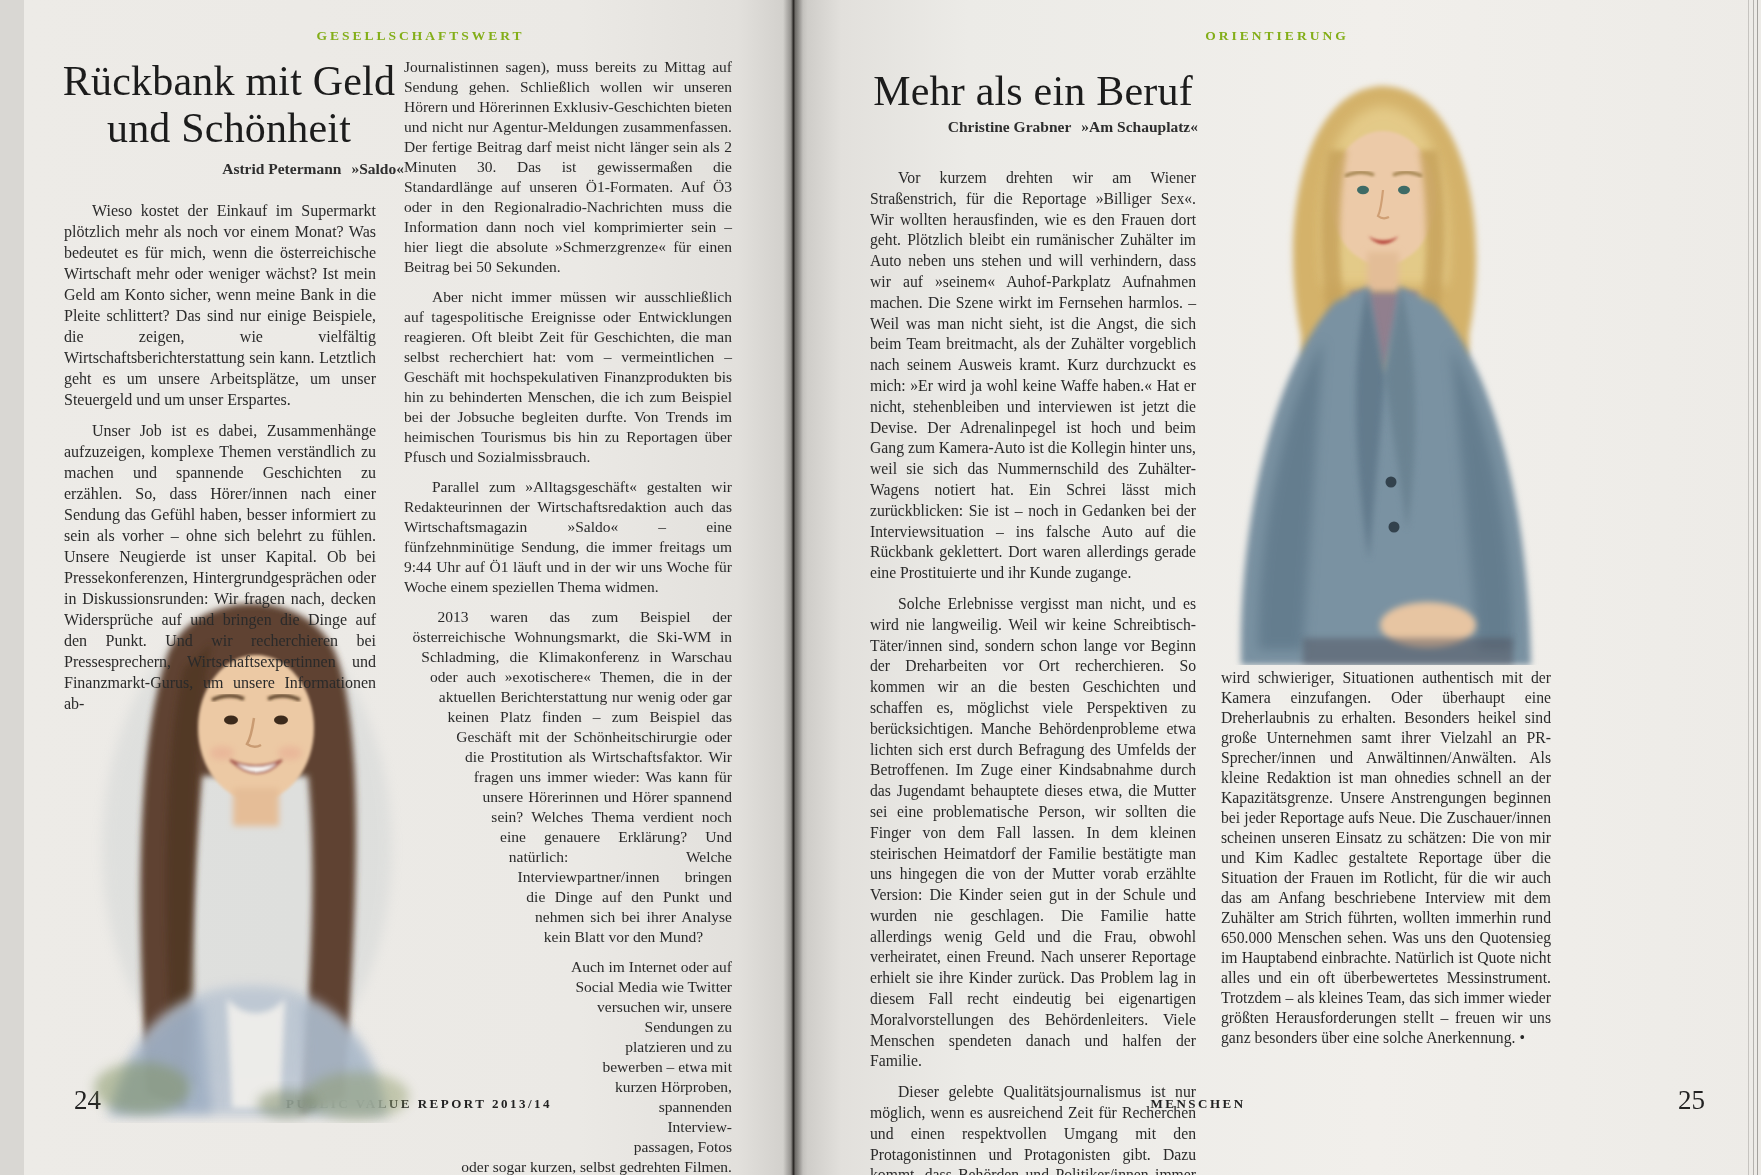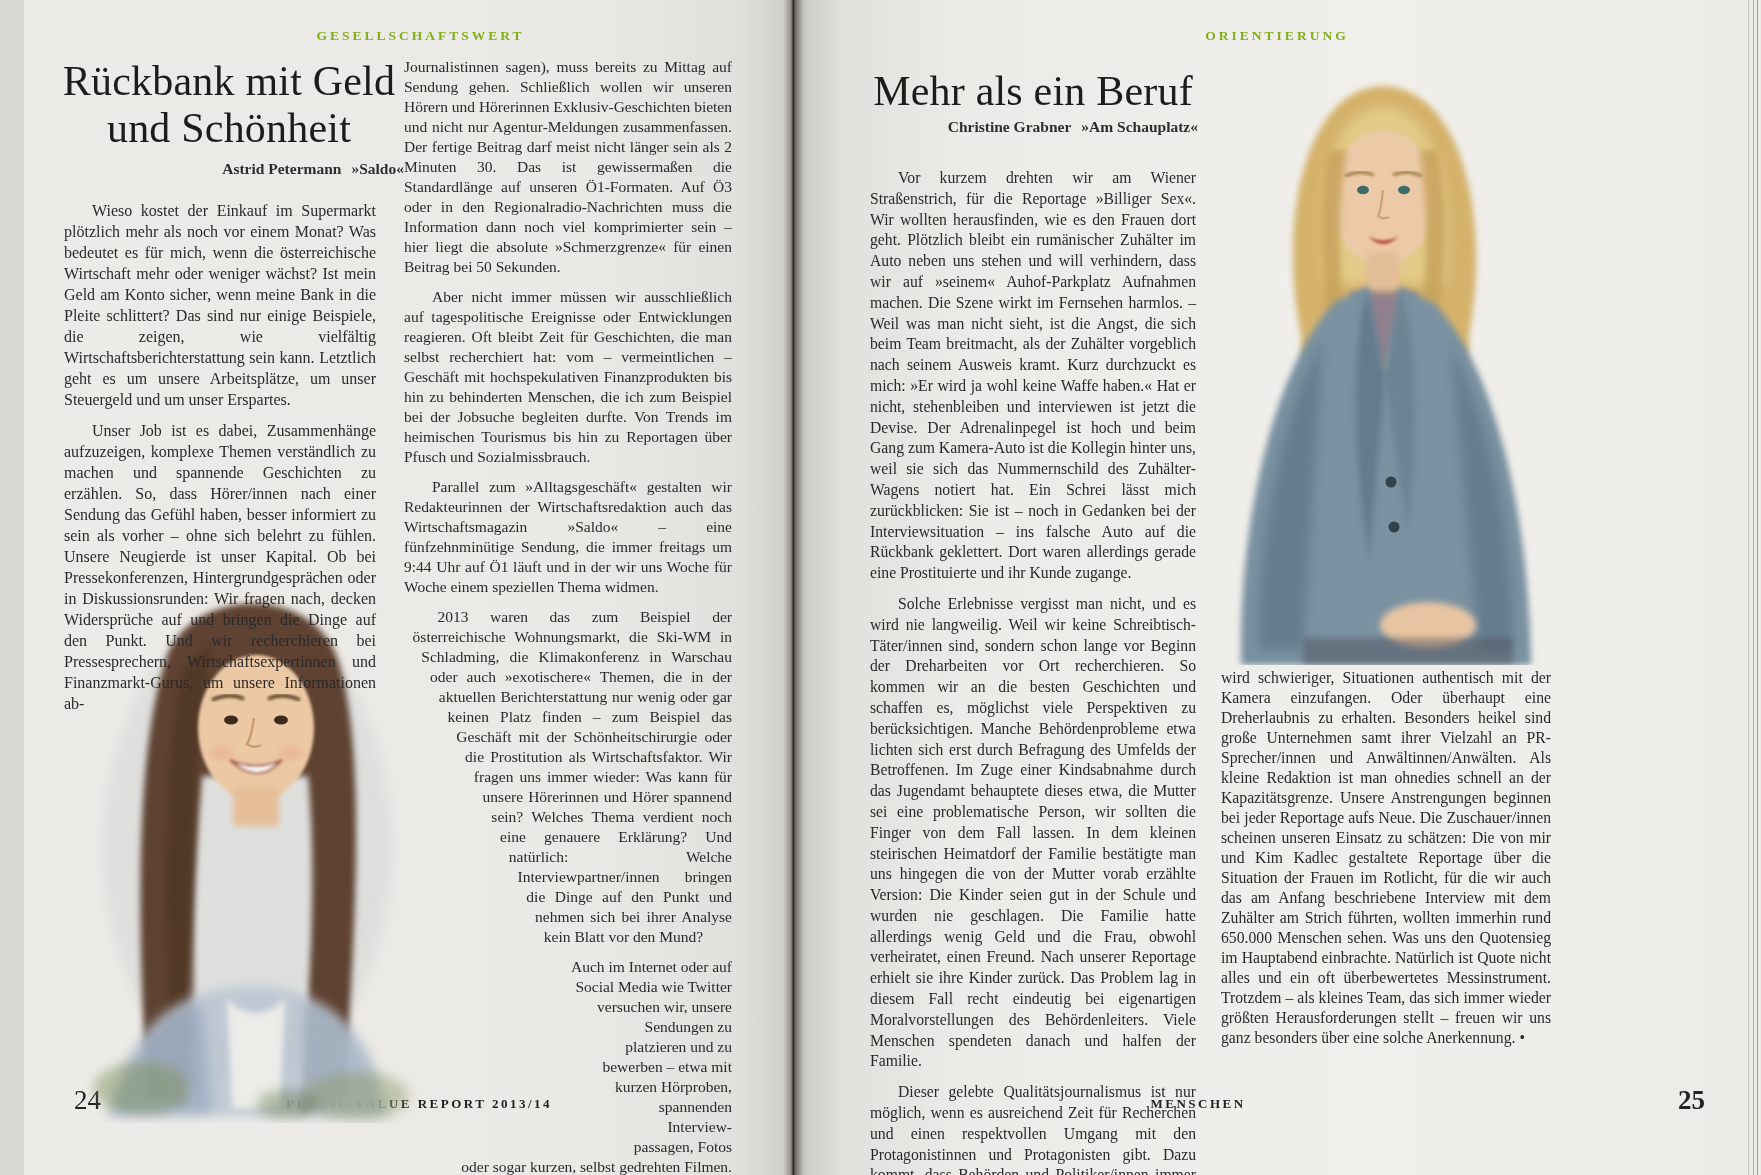--- a/index.html
+++ b/index.html
@@ -189,19 +189,19 @@
     <p class="ind">Vor kurzem drehten wir am Wiener Straßenstrich, für die Reportage »Billiger Sex«. Wir wollten herausfinden, wie es den Frauen dort geht. Plötzlich bleibt ein rumänischer Zuhälter im Auto neben uns stehen und will verhindern, dass wir auf »seinem« Auhof-Parkplatz Aufnahmen machen. Die Szene wirkt im Fernsehen harmlos. – Weil was man nicht sieht, ist die Angst, die sich beim Team breitmacht, als der Zuhälter vorgeblich nach seinem Ausweis kramt. Kurz durchzuckt es mich: »Er wird ja wohl keine Waffe haben.« Hat er nicht, stehenbleiben und interviewen ist jetzt die Devise. Der Adrenalinpegel ist hoch und beim Gang zum Kamera-Auto ist die Kollegin hinter uns, weil sie sich das Nummernschild des Zuhälter-Wagens notiert hat. Ein Schrei lässt mich zurückblicken: Sie ist – noch in Gedanken bei der Interviewsituation – ins falsche Auto auf die Rückbank geklettert. Dort waren allerdings gerade eine Prostituierte und ihr Kunde zugange.</p>
     <p class="ind">Solche Erlebnisse vergisst man nicht, und es wird nie langweilig. Weil wir keine Schreibtisch-Täter/innen sind, sondern schon lange vor Beginn der Dreharbeiten vor Ort recherchieren. So kommen wir an die besten Geschichten und schaffen es, möglichst viele Perspektiven zu berücksichtigen. Manche Behördenprobleme etwa lichten sich erst durch Befragung des Umfelds der Betroffenen. Im Zuge einer Kindsabnahme durch das Jugendamt behauptete dieses etwa, die Mutter sei eine problematische Person, wir sollten die Finger von dem Fall lassen. In dem kleinen steirischen Heimatdorf der Familie bestätigte man uns hingegen die von der Mutter vorab erzählte Version: Die Kinder seien gut in der Schule und wurden nie geschlagen. Die Familie hatte allerdings wenig Geld und die Frau, obwohl verheiratet, einen Freund. Nach unserer Reportage erhielt sie ihre Kinder zurück. Das Problem lag in diesem Fall recht eindeutig bei eigenartigen Moralvorstellungen des Behördenleiters. Viele Menschen spendeten danach und halfen der Familie.</p>
     <p class="ind">Dieser gelebte Qualitätsjournalismus ist nur möglich, wenn es ausreichend Zeit für Recherchen und einen respektvollen Umgang mit den Protagonistinnen und Protagonisten gibt. Dazu kommt, dass Behörden und Politiker/innen immer besser medial geschult sind. Es</p>
   </div>
 
   <div class="col c-r2 textlayer" style="left:428px;">
     <p class="noind">wird schwieriger, Situationen authentisch mit der Kamera einzufangen. Oder überhaupt eine Dreherlaubnis zu erhalten. Besonders heikel sind große Unternehmen samt ihrer Vielzahl an PR-Sprecher/innen und Anwältinnen/Anwälten. Als kleine Redaktion ist man ohnedies schnell an der Kapazitätsgrenze. Unsere Anstrengungen beginnen bei jeder Reportage aufs Neue. Die Zuschauer/innen scheinen unseren Einsatz zu schätzen: Die von mir und Kim Kadlec gestaltete Reportage über die Situation der Frauen im Rotlicht, für die wir auch das am Anfang beschriebene Interview mit dem Zuhälter am Strich führten, wollten immerhin rund 650.000 Menschen sehen. Was uns den Quotensieg im Hauptabend einbrachte. Natürlich ist Quote nicht alles und ein oft überbewertetes Messinstrument. Trotzdem – als kleines Team, das sich immer wieder größten Herausforderungen stellt – freuen wir uns ganz besonders über eine solche Anerkennung.  •</p>
   </div>
 
   <div class="footer-label" style="left:240px;top:1096px;width:330px;">MENSCHEN</div>
-  <div class="footer-num" style="left:885px;top:1085px;font-weight:bold;">25</div>
+  <div class="footer-num" style="left:885px;top:1085px;">25</div>
 </div>
 
 <div class="spine"></div>
 <div class="edge-stack" style="left:1748px;background:#c6c4c0;"></div>
 <div class="edge-stack" style="left:1753px;background:#b4b2ae;"></div>
 <div class="edge-stack" style="left:1757px;background:#a3a19d;"></div>
 
 </body></html>

